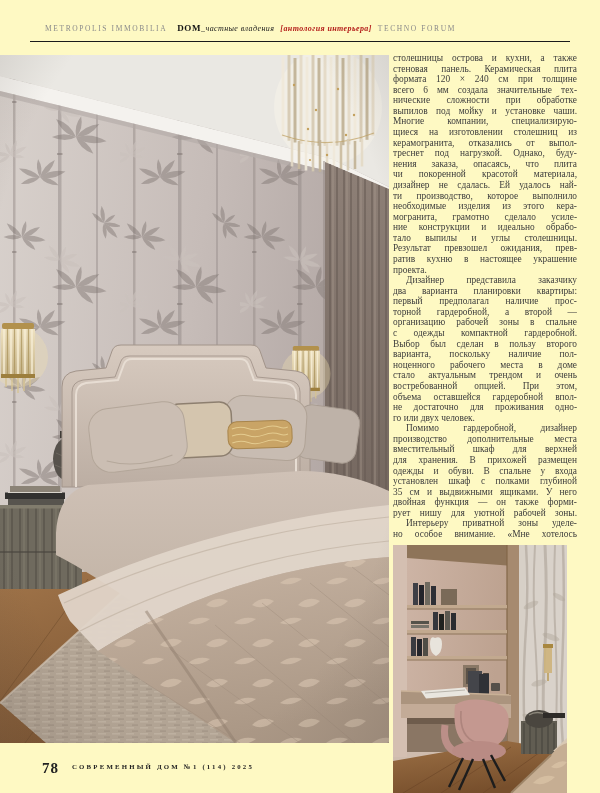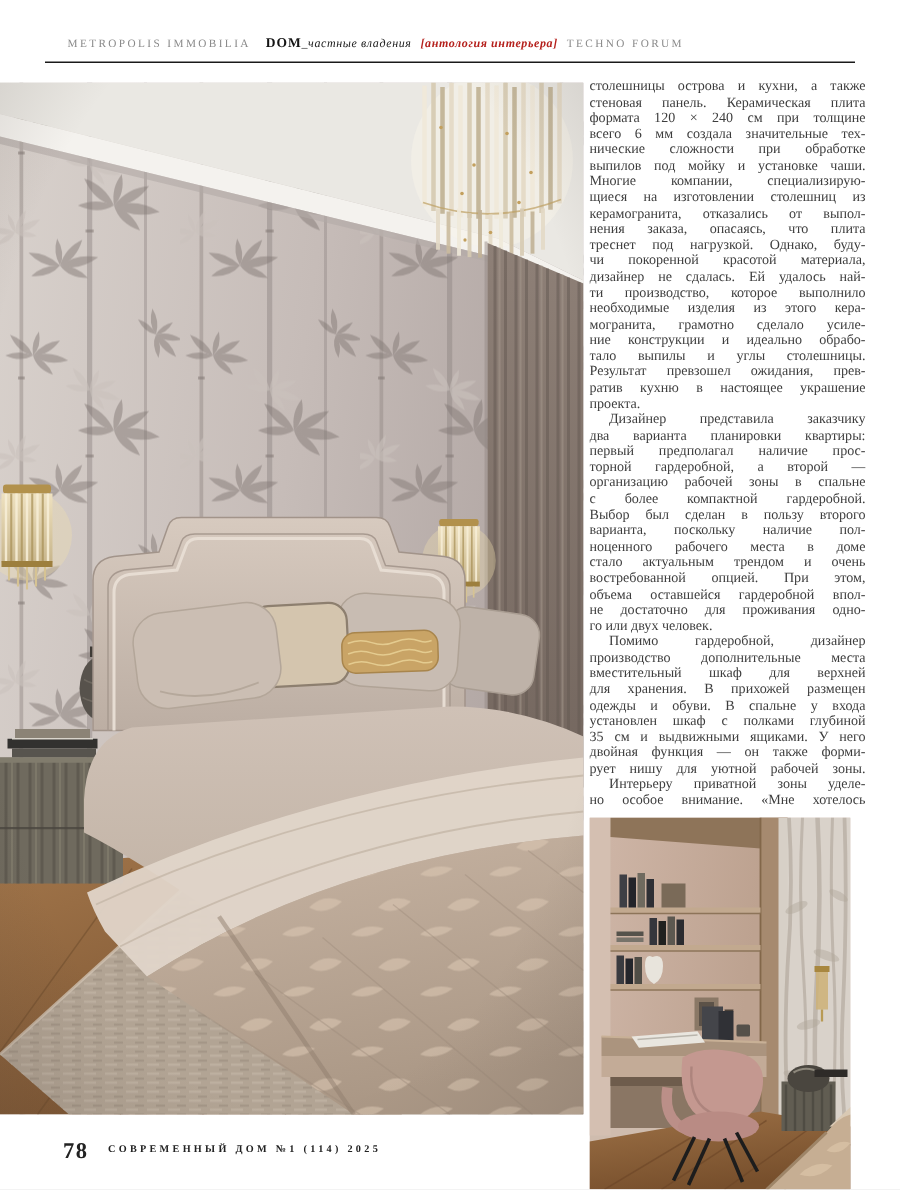--- a/index.html
+++ b/index.html
@@ -1,16 +1,16 @@
 <!DOCTYPE html>
 <html><head>
 <meta charset="utf-8">
 <style>
   html,body{margin:0;padding:0;background:#e9e9e9;}
-  .page{position:relative;width:600px;height:793px;background:#ffffff;overflow:hidden;
+  .page{position:relative;width:600px;height:793px;background:#fef9c3;overflow:hidden;
         font-family:"Liberation Serif","DejaVu Serif",serif;}
   
   .hdr{position:absolute;left:45px;top:23px;width:520px;white-space:nowrap;
        font-size:7.5px;letter-spacing:1.6px;color:#8a8a8a;}
   .hdr .gap{display:inline-block;width:10px;}
   .hdr .dom{font-size:9px;font-weight:bold;color:#141414;letter-spacing:.6px;}
   .hdr .sub{font-size:8px;font-style:italic;color:#202020;letter-spacing:.4px;}
   .hdr .red{font-size:8px;font-weight:bold;font-style:italic;color:#b5201c;letter-spacing:.4px;}
   .hdr-rule{position:absolute;left:30px;top:41px;width:540px;height:1px;background:#1a1a1a;}
   
@@ -320,38 +320,38 @@
     <div>
         <div class="line">столешницы острова и кухни, а также</div>
         <div class="line">стеновая панель. Керамическая плита</div>
         <div class="line">формата 120 × 240 см при толщине</div>
         <div class="line">всего 6 мм создала значительные тех-</div>
         <div class="line">нические сложности при обработке</div>
         <div class="line">выпилов под мойку и установке чаши.</div>
         <div class="line">Многие компании, специализирую-</div>
         <div class="line">щиеся на изготовлении столешниц из</div>
         <div class="line">керамогранита, отказались от выпол-</div>
+        <div class="line">треснет под нагрузкой. Однако, буду-</div>
         <div class="line">нения заказа, опасаясь, что плита</div>
-        <div class="line">треснет под нагрузкой. Однако, буду-</div>
         <div class="line">чи покоренной красотой материала,</div>
         <div class="line">дизайнер не сдалась. Ей удалось най-</div>
         <div class="line">ти производство, которое выполнило</div>
         <div class="line">необходимые изделия из этого кера-</div>
         <div class="line">могранита, грамотно сделало усиле-</div>
         <div class="line">ние конструкции и идеально обрабо-</div>
         <div class="line">тало выпилы и углы столешницы.</div>
         <div class="line">Результат превзошел ожидания, прев-</div>
         <div class="line">ратив кухню в настоящее украшение</div>
         <div class="line last-left">проекта.</div>
         <div class="line indent">Дизайнер представила заказчику</div>
         <div class="line">два варианта планировки квартиры:</div>
         <div class="line">первый предполагал наличие прос-</div>
         <div class="line">торной гардеробной, а второй —</div>
         <div class="line">организацию рабочей зоны в спальне</div>
-        <div class="line">с более компактной гардеробной.</div>
+        <div class="line">с одежды компактной гардеробной.</div>
         <div class="line">Выбор был сделан в пользу второго</div>
         <div class="line">варианта, поскольку наличие пол-</div>
         <div class="line">ноценного рабочего места в доме</div>
         <div class="line">стало актуальным трендом и очень</div>
         <div class="line">востребованной опцией. При этом,</div>
         <div class="line">объема оставшейся гардеробной впол-</div>
         <div class="line">не достаточно для проживания одно-</div>
         <div class="line last-left">го или двух человек.</div>
         <div class="line indent">Помимо гардеробной, дизайнер</div>
         <div class="line">производство дополнительные места</div>

